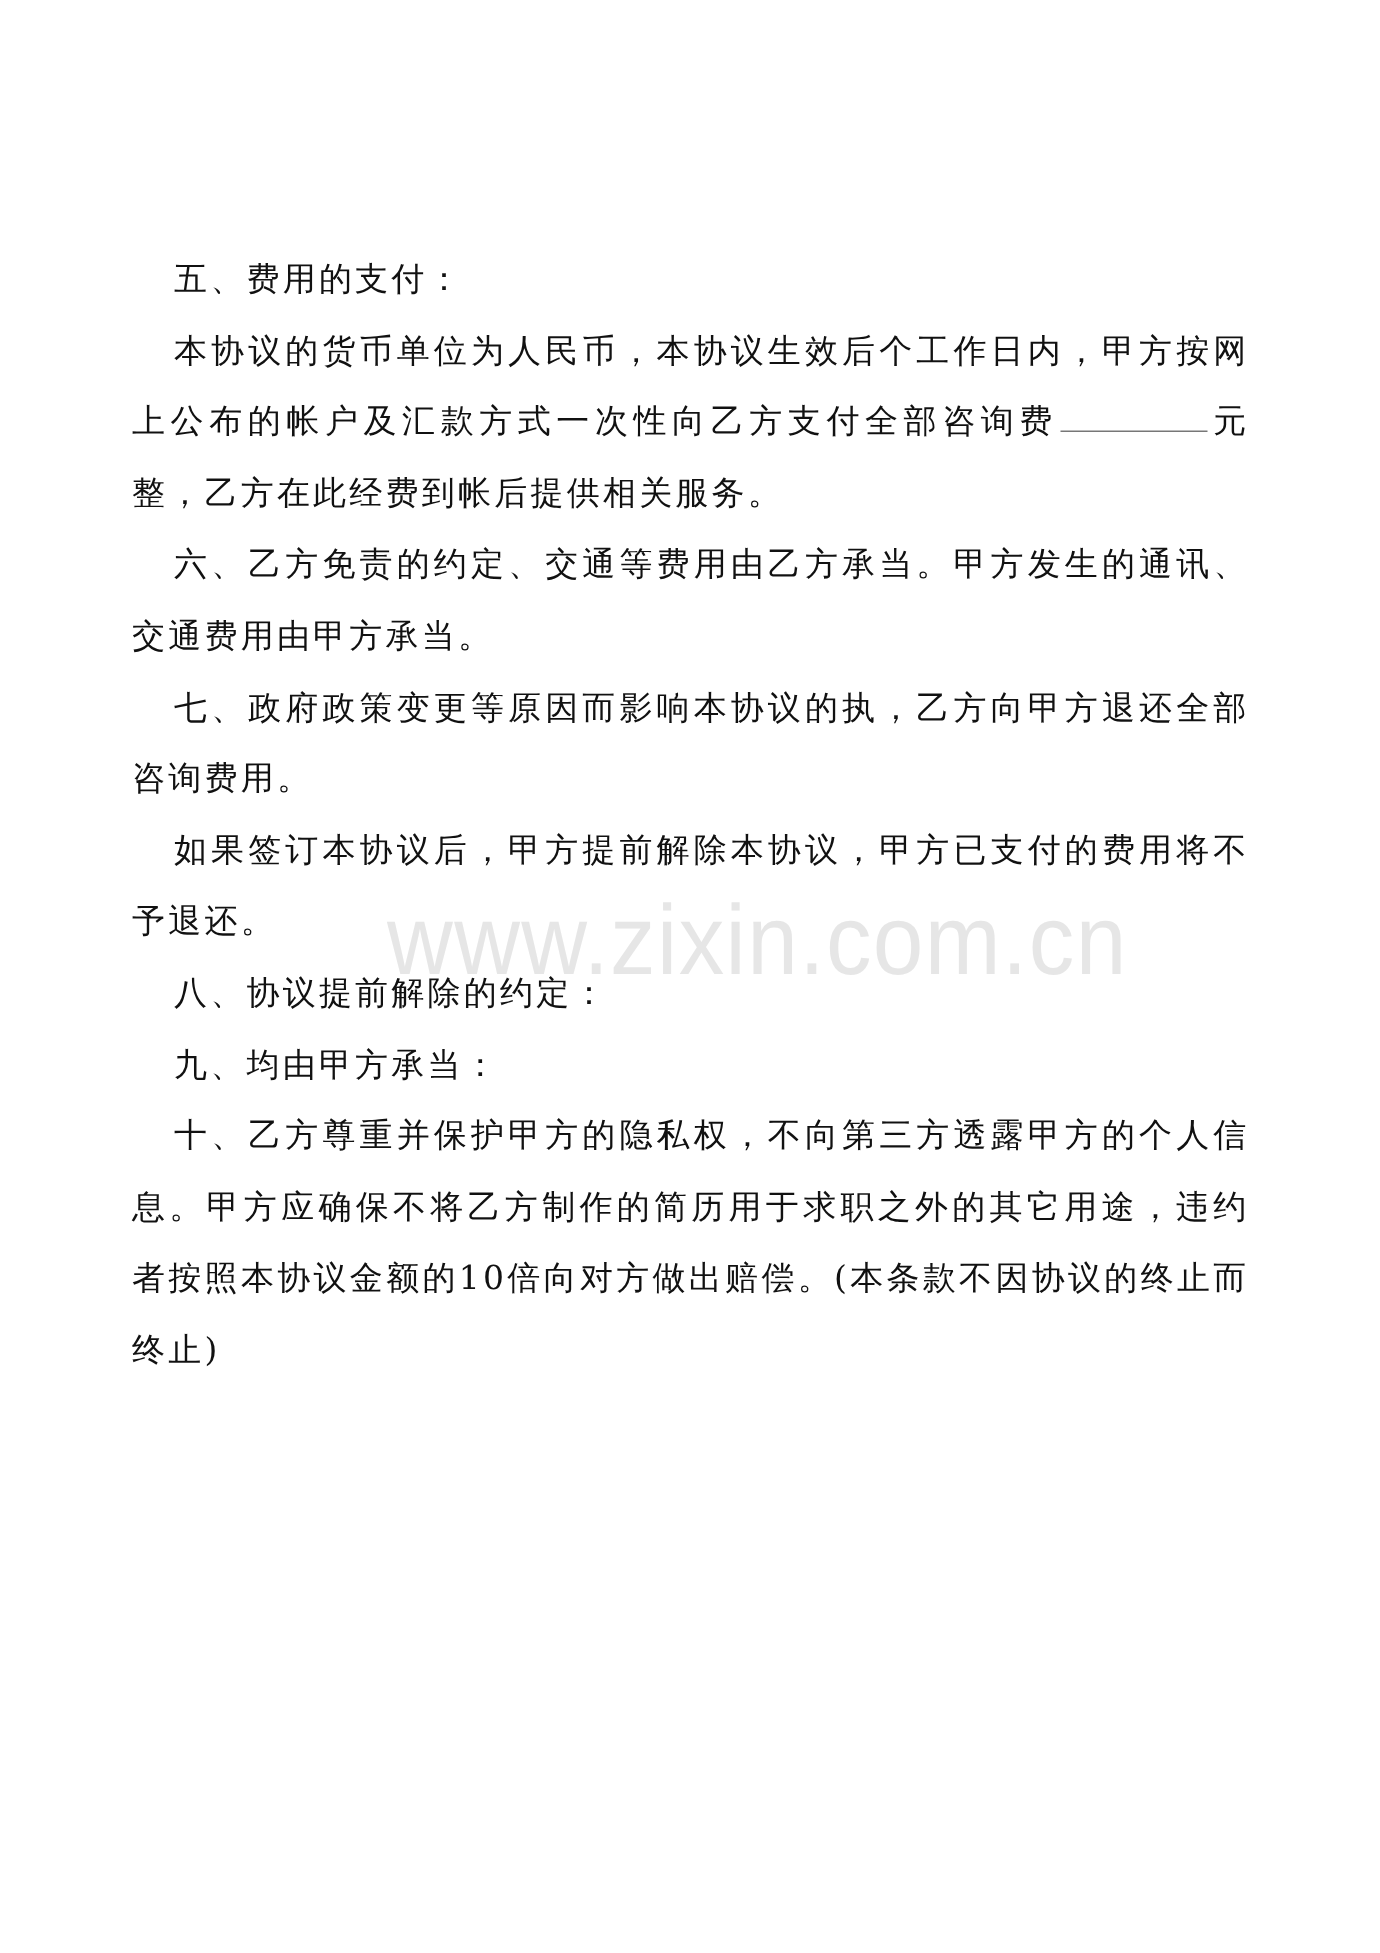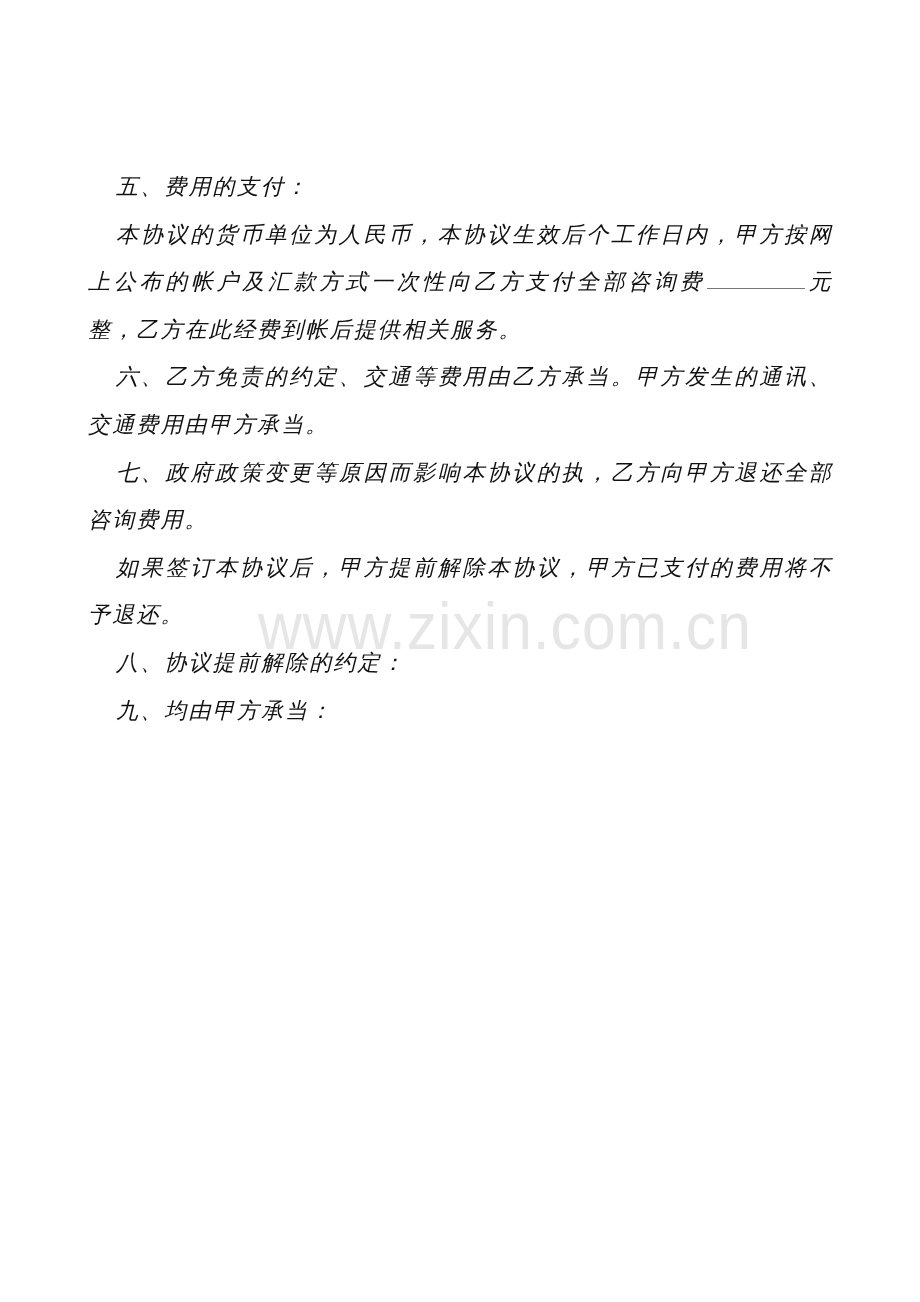--- a/index.html
+++ b/index.html
@@ -13,21 +13,20 @@
       position: relative;
       overflow: hidden;
       font-family: "DejaVu Serif", "Liberation Serif", serif;
       color: #111111;
     }
     .page {
       position: absolute;
       left: 88px;
       top: 163px;
       width: 745px;
-      font-style: italic;
     }
     .para {
       margin: 0;
       font-size: 22px;
       line-height: 47.6px;
       letter-spacing: 2.15px;
       text-align: justify;
       text-align-last: left;
       word-break: break-all;
       white-space: normal;
@@ -59,15 +58,16 @@
 <body>
 
 <div class="page">
   <p class="para indent">五、费用的支付：</p>
   <p class="para indent"><span>本协议的货币单位为人民币，本协议生效后个工作日内，甲方按网上公布的帐户及汇款方式一次性向乙方支付全部咨询费</span><span class="blank"></span><span>元整，乙方在此经费到帐后提供相关服务。</span></p>
   <p class="para indent">六、乙方免责的约定、交通等费用由乙方承当。甲方发生的通讯、交通费用由甲方承当。</p>
   <p class="para indent">七、政府政策变更等原因而影响本协议的执，乙方向甲方退还全部咨询费用。</p>
   <p class="para indent">如果签订本协议后，甲方提前解除本协议，甲方已支付的费用将不予退还。</p>
   <p class="para indent">八、协议提前解除的约定：</p>
   <p class="para indent">九、均由甲方承当：</p>
+  <p class="para indent">十、乙方尊重并保护甲方的隐私权，不向第三方透露甲方的个人信息。甲方应确保不将乙方制作的简历用于求职之外的其它用途，违约者按照本协议金额的10倍向对方做出赔偿。(本条款不因协议的终止而终止)</p>
 </div>
 
 <div class="watermark">www.zixin.com.cn</div>
 
 </body></html>

